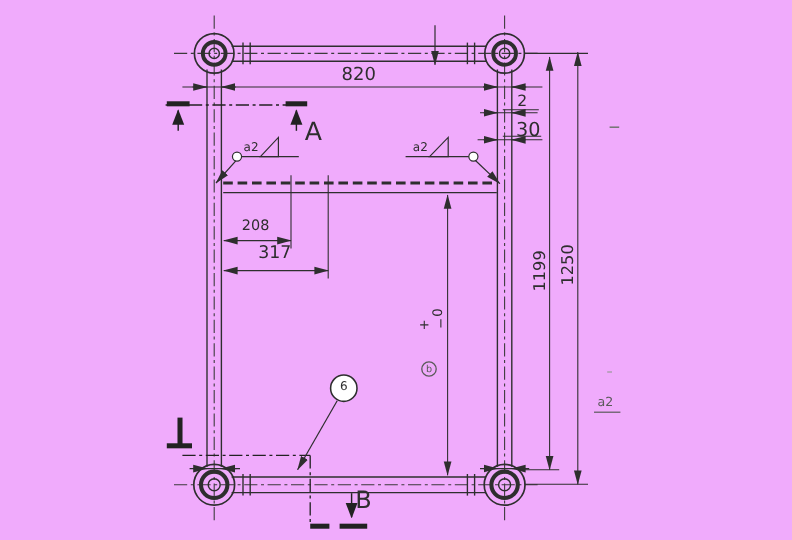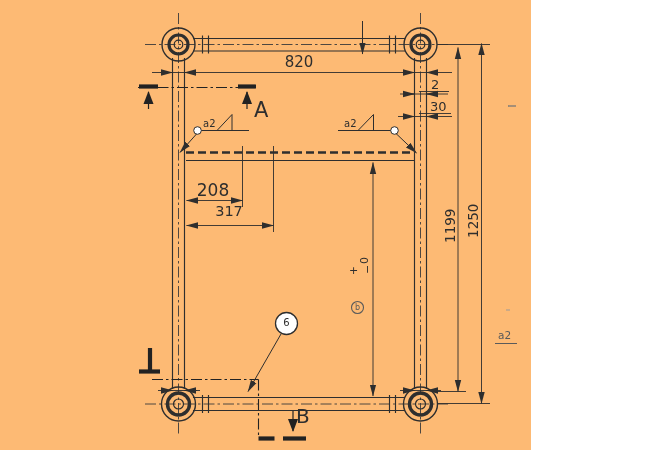--- a/index.html
+++ b/index.html
@@ -1,17 +1,17 @@
 <!DOCTYPE html>
 <html><head>
 <meta charset="utf-8">
 <style>
   html,body{margin:0;padding:0;background:#fff;}
   #stage{
-    position:relative;width:531px;height:450px;background:#fdba74;
+    position:relative;width:660px;height:450px;background:#f0abfc;
     font-family:"DejaVu Sans", sans-serif;overflow:hidden;
   }
   #stage svg{position:absolute;left:0;top:0;}
   .lbl{
     position:absolute;color:#2e2e2e;line-height:1;white-space:nowrap;
     font-family:"DejaVu Sans", sans-serif;
   }
   .ctr{text-align:center;}
   .rot{transform:rotate(-90deg);transform-origin:center center;}
   .faint{color:#5a5a5a;}
@@ -171,23 +171,23 @@
     <line x1="495" y1="343.5" x2="517" y2="343.5" stroke="#5a5a5a" stroke-width="1"></line>
     <line x1="508" y1="106" x2="516" y2="106" stroke="#777" stroke-width="1.3"></line>
     <line x1="506" y1="310" x2="510" y2="310" stroke="#999" stroke-width="1"></line>
   </g>
 </svg>
 
 <span class="lbl ctr" style="left:277px;top:55px;width:44px;font-size:15px;">820</span>
 
 <span class="lbl" style="left:431px;top:78px;font-size:13px;">2</span>
 
-<span class="lbl" style="left:430px;top:100px;font-size:13px;">30</span>
-
-<span class="lbl ctr" style="left:191px;top:182px;width:44px;font-size:17px;">208</span>
+<span class="lbl" style="left:430px;top:100px;font-size:16px;">30</span>
+
+<span class="lbl ctr" style="left:191px;top:182px;width:44px;font-size:12px;">208</span>
 
 <span class="lbl ctr" style="left:207px;top:204px;width:44px;font-size:14.5px;">317</span>
 
 <span class="lbl ctr rot" style="left:430px;top:219px;width:42px;font-size:13.5px;">1199</span>
 
 <span class="lbl ctr rot" style="left:453px;top:214px;width:42px;font-size:13.5px;">1250</span>
 
 <span class="lbl" style="left:254px;top:100px;font-size:21px;">A</span>
 
 <span class="lbl" style="left:296px;top:406px;font-size:20px;">B</span>

